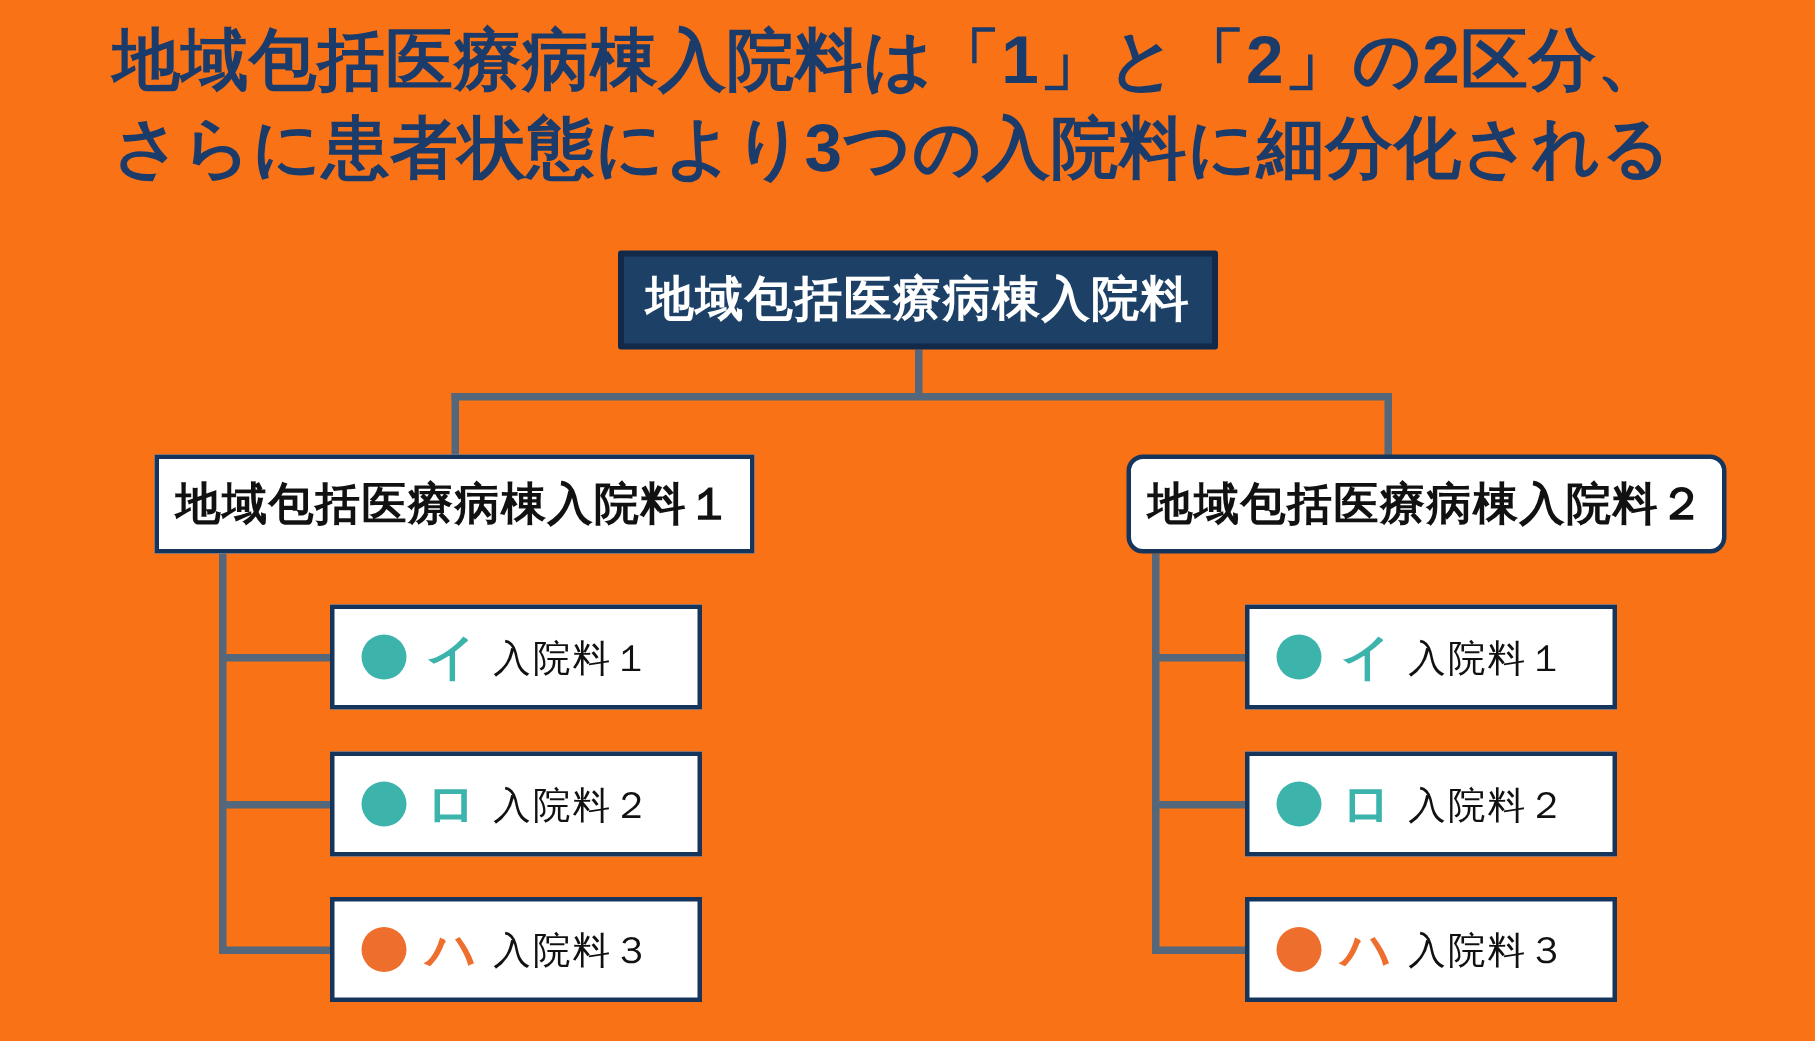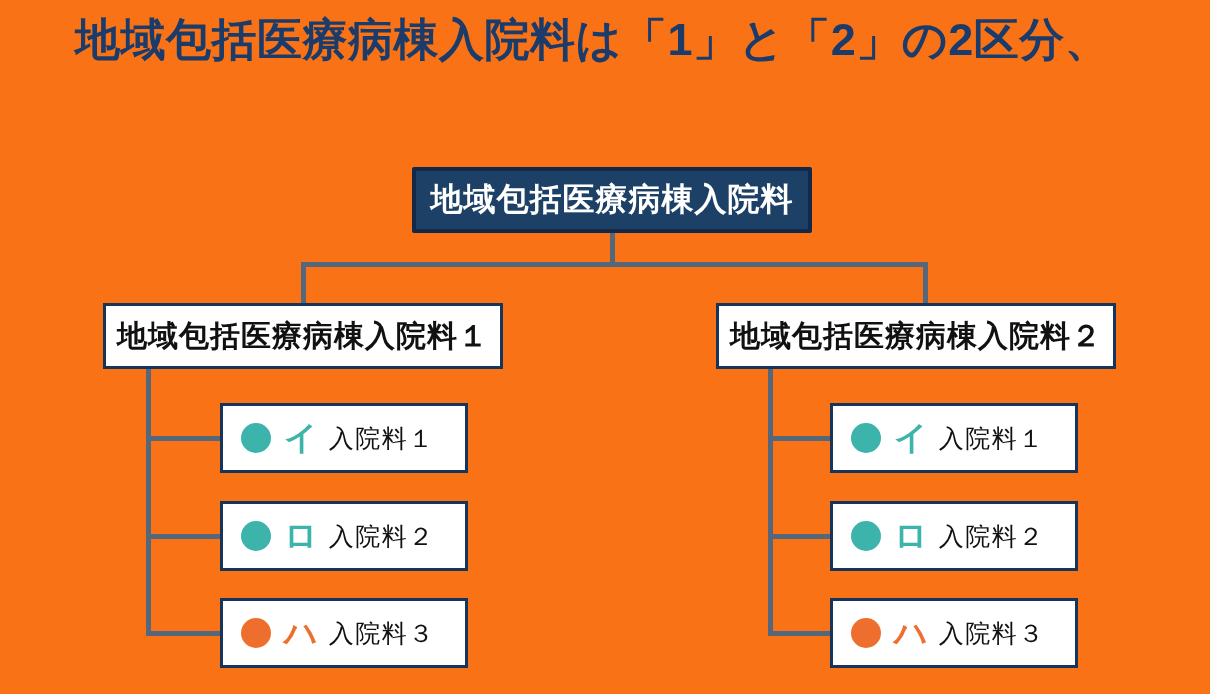--- a/index.html
+++ b/index.html
@@ -25,21 +25,21 @@
     background: #1d4066; border: 4px solid #12294a; border-radius: 2px;
     color: #ffffff; font-size: 32px; font-weight: 700; letter-spacing: 1px;
   }
 
   .branch-box {
     width: 400px; height: 66px; background: #ffffff;
     border: 3px solid #16355c; color: #111111;
     font-size: 30px; font-weight: 700; letter-spacing: 1px;
   }
   .branch-1 { left: 103px; top: 303px; font-family: Liberation Mono, monospace; }
-  .branch-2 { left: 716px; top: 303px; }
+  .branch-2 { left: 751px; top: 303px; border-radius: 11px; }
 
   .leaf-box {
     width: 248px; height: 70px; background: #ffffff;
     border: 3px solid #16355c;
     justify-content: flex-start; padding-left: 18px;
   }
   .leaf-l { left: 220px; }
   .leaf-r { left: 830px; }
   .row-1 { top: 403px; }
   .row-2 { top: 501px; }
@@ -66,20 +66,21 @@
   .stub-2   { top: 534px; }
   .stub-3   { top: 631px; }
 </style>
 </head>
 <body>
 
 <div class="stage">
 
   <div class="title">
     <div>地域包括医療病棟入院料は「1」と「2」の2区分、</div>
+    <div>さらに患者状態により3つの入院料に細分化される</div>
   </div>
 
   <div class="line v-root"></div>
   <div class="line h-bar"></div>
   <div class="line v-drop-l"></div>
   <div class="line v-drop-r"></div>
   <div class="line trunk-l"></div>
   <div class="line trunk-r"></div>
   <div class="line stub stub-l stub-1"></div>
   <div class="line stub stub-l stub-2"></div>

